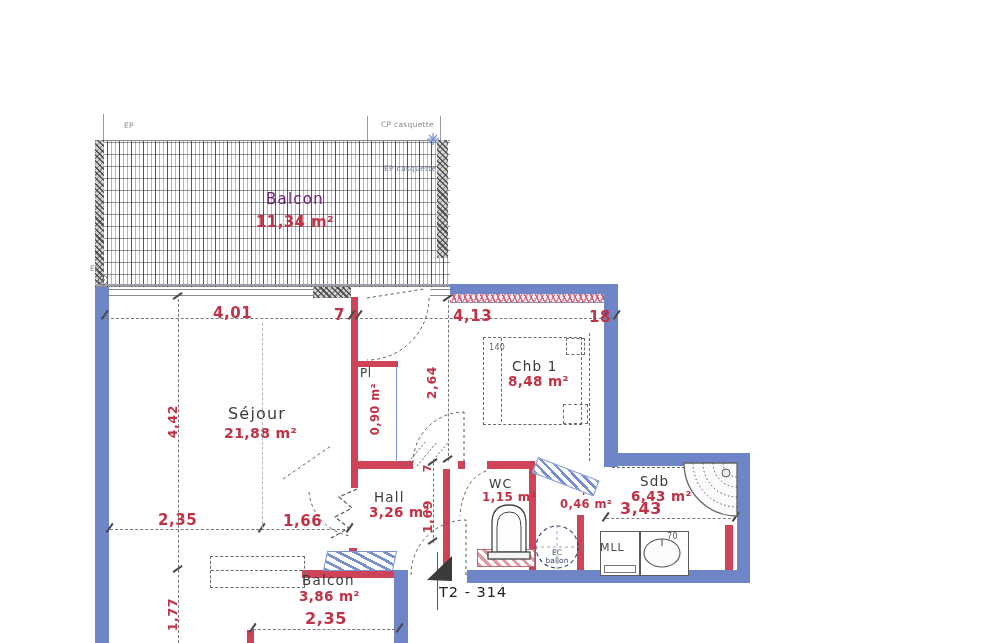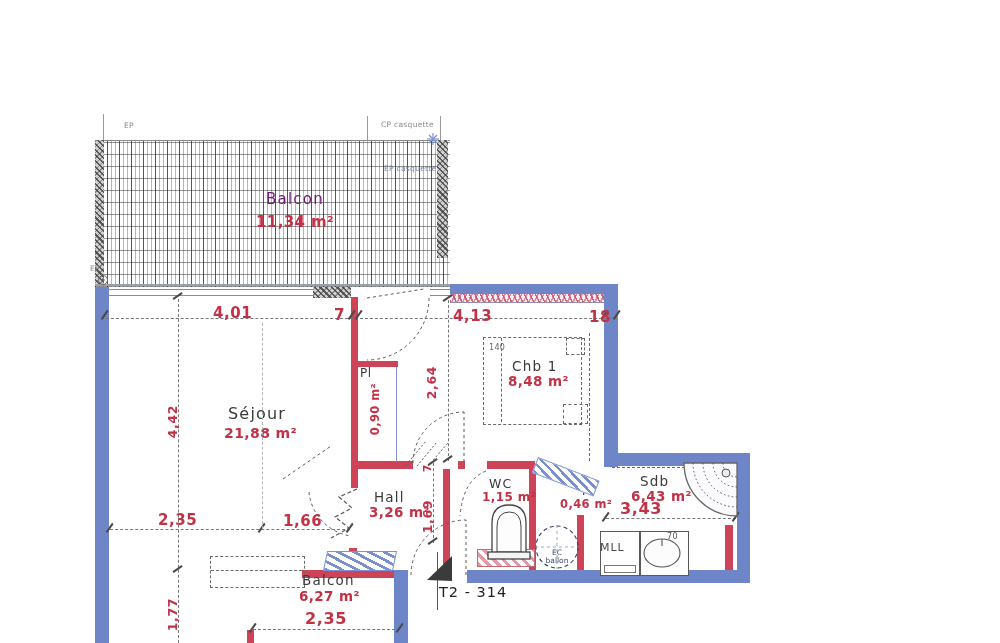--- a/index.html
+++ b/index.html
@@ -141,21 +141,21 @@
   <div class="lbl area" style="left:560px;top:497px;font-size:11.5px;">0,46 m²</div>
   <div class="abs bluehatch" style="left:538px;top:457px;width:64px;height:15px;transform:rotate(21deg);transform-origin:left top;"></div>
 
   <div class="lbl" style="left:541px;top:538px;width:32px;text-align:center;font-size:7.5px;color:#3d4a72;margin-top:18px;">ballon</div>
   <div class="lbl" style="left:541px;top:548px;width:32px;text-align:center;font-size:7.5px;color:#3d4a72;">EC</div>
 
   <div class="dashedbox" style="left:210px;top:556px;width:93px;height:30px;background:transparent;"></div>
   <div class="abs" style="left:211px;top:570px;width:91px;height:1px;border-top:1px dashed #6a6a6a;"></div>
   <div class="abs bluehatch" style="left:325px;top:551px;width:68px;height:18px;transform:skewX(-12deg);"></div>
   <div class="lbl roomname" style="left:302px;top:572px;">Balcon</div>
-  <div class="lbl area" style="left:299px;top:588px;">6,27 m²</div>
+  <div class="lbl area" style="left:299px;top:588px;">3,86 m²</div>
 
   <div class="abs" style="left:437px;top:552px;width:1px;height:58px;background:#555;"></div>
   <div class="lbl" style="left:439px;top:584px;font-size:14.5px;color:#222;letter-spacing:1px;">T2 - 314</div>
 
   <div class="dlh" style="left:101px;top:318px;width:516px;"></div>
   <div class="tick" style="left:99px;top:314px;"></div>
   <div class="tick" style="left:346px;top:314px;"></div>
   <div class="tick" style="left:353px;top:314px;"></div>
   <div class="tick" style="left:599px;top:314px;"></div>
   <div class="tick" style="left:611px;top:314px;"></div>

